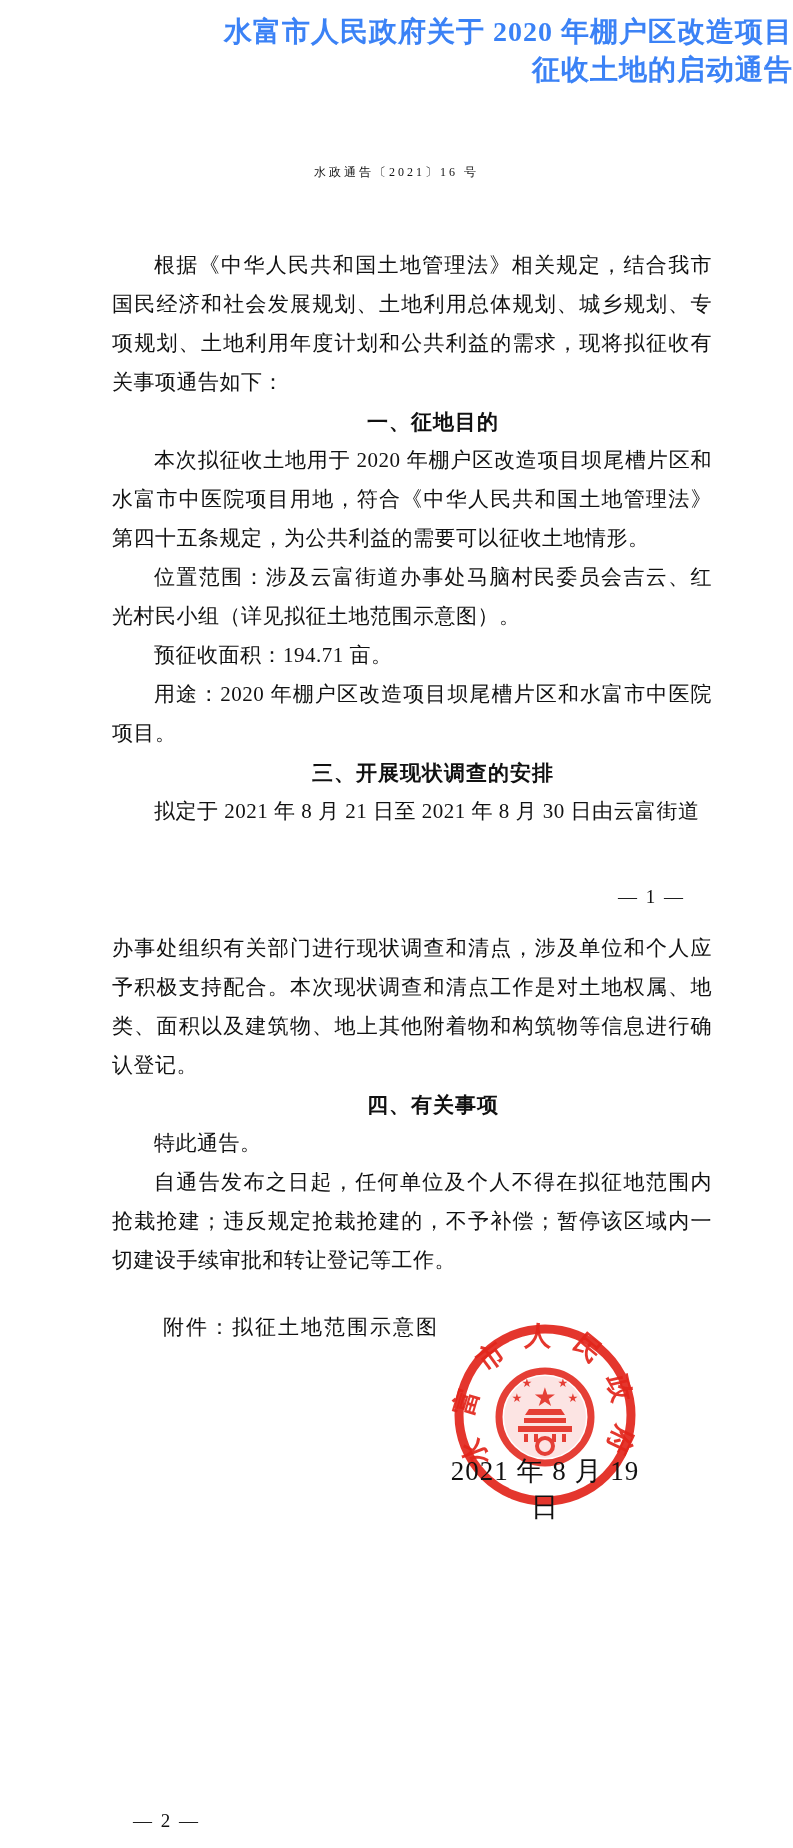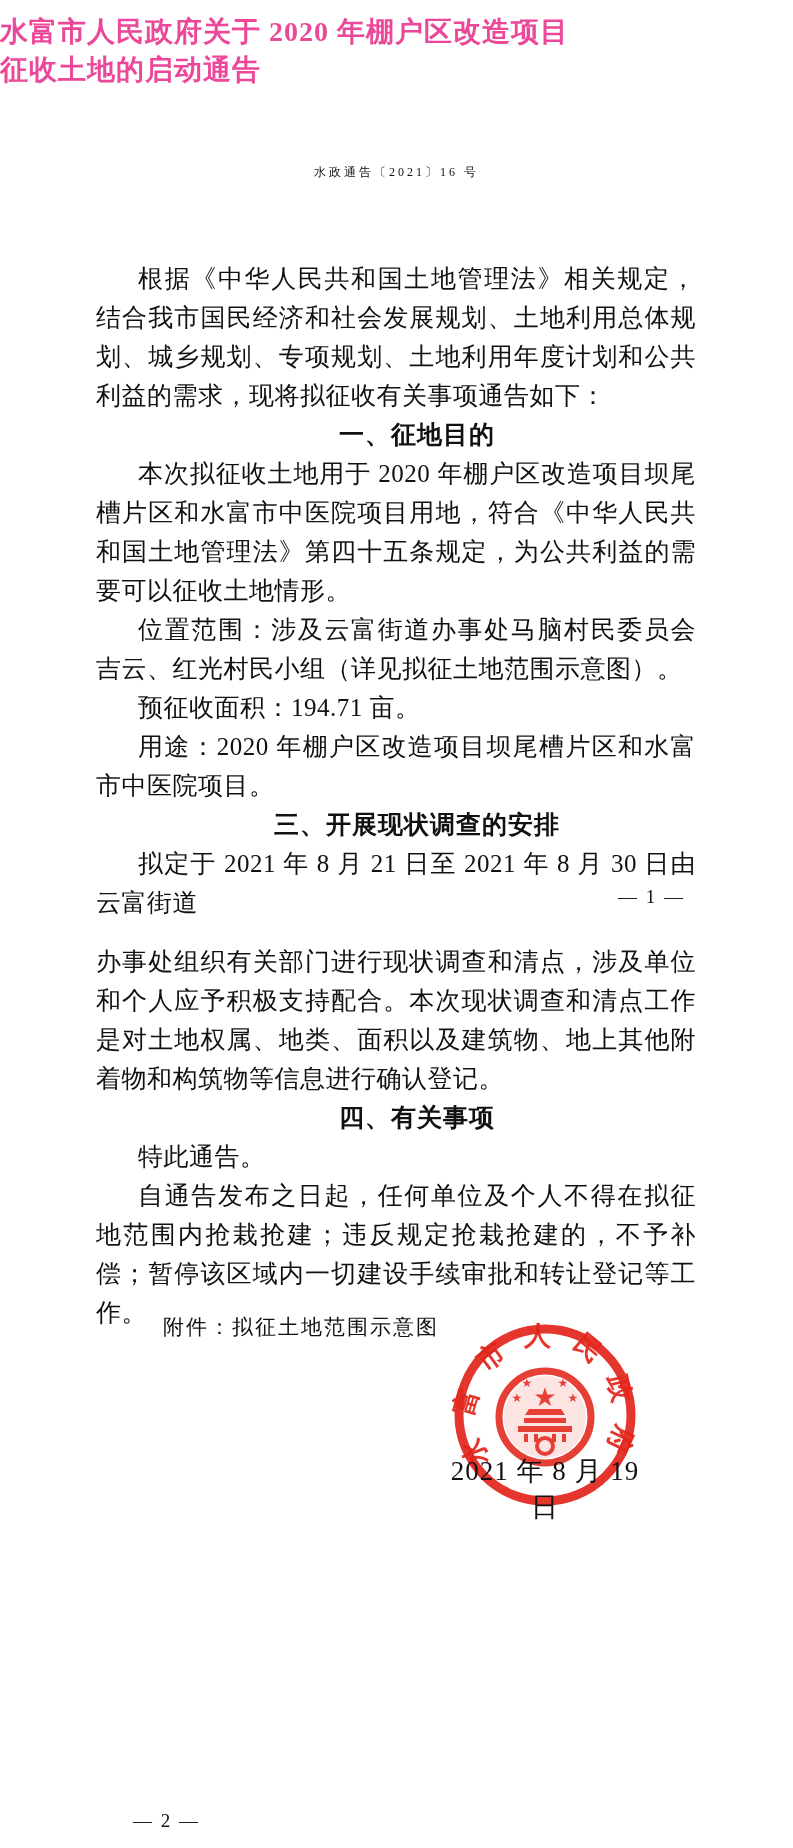--- a/index.html
+++ b/index.html
@@ -6,38 +6,37 @@
   .sheet {
     position:relative;
     width:793px; height:1848px;
     background:#ffffff;
     color:#111111;
     font-family:"Liberation Serif","DejaVu Serif",serif;
     overflow:hidden;
   }
   .doc-title {
     position:absolute; top:13px; left:0; width:793px;
-    text-align:left;
+    text-align:right;
     font-weight:bold;
     font-size:28px; line-height:38px;
-    color:#ec4899;
+    color:#3b82f6;
     letter-spacing:1px;
   }
   .doc-number {
     position:absolute; top:164px; left:0; width:793px;
     text-align:center;
     font-size:12px; letter-spacing:3px;
   }
   .text-block {
-    position:absolute; left:96px; width:600px;
-    font-size:25px; line-height:39px;
+    position:absolute; left:112px; width:600px;
+    font-size:21px; line-height:39px;
     text-align:justify;
     text-justify:inter-ideograph;
     letter-spacing:0.5px;
-    margin-top:13px;
   }
   .text-block-p1 { top:246px; }
   .text-block-p2 { top:929px; }
   .text-block p { margin:0; padding:0; }
   .text-block p.indent { text-indent:42px; }
   .text-block p.heading {
     font-family:"Liberation Sans","DejaVu Sans",sans-serif;
     font-weight:bold;
     text-align:center;
     text-indent:42px;

